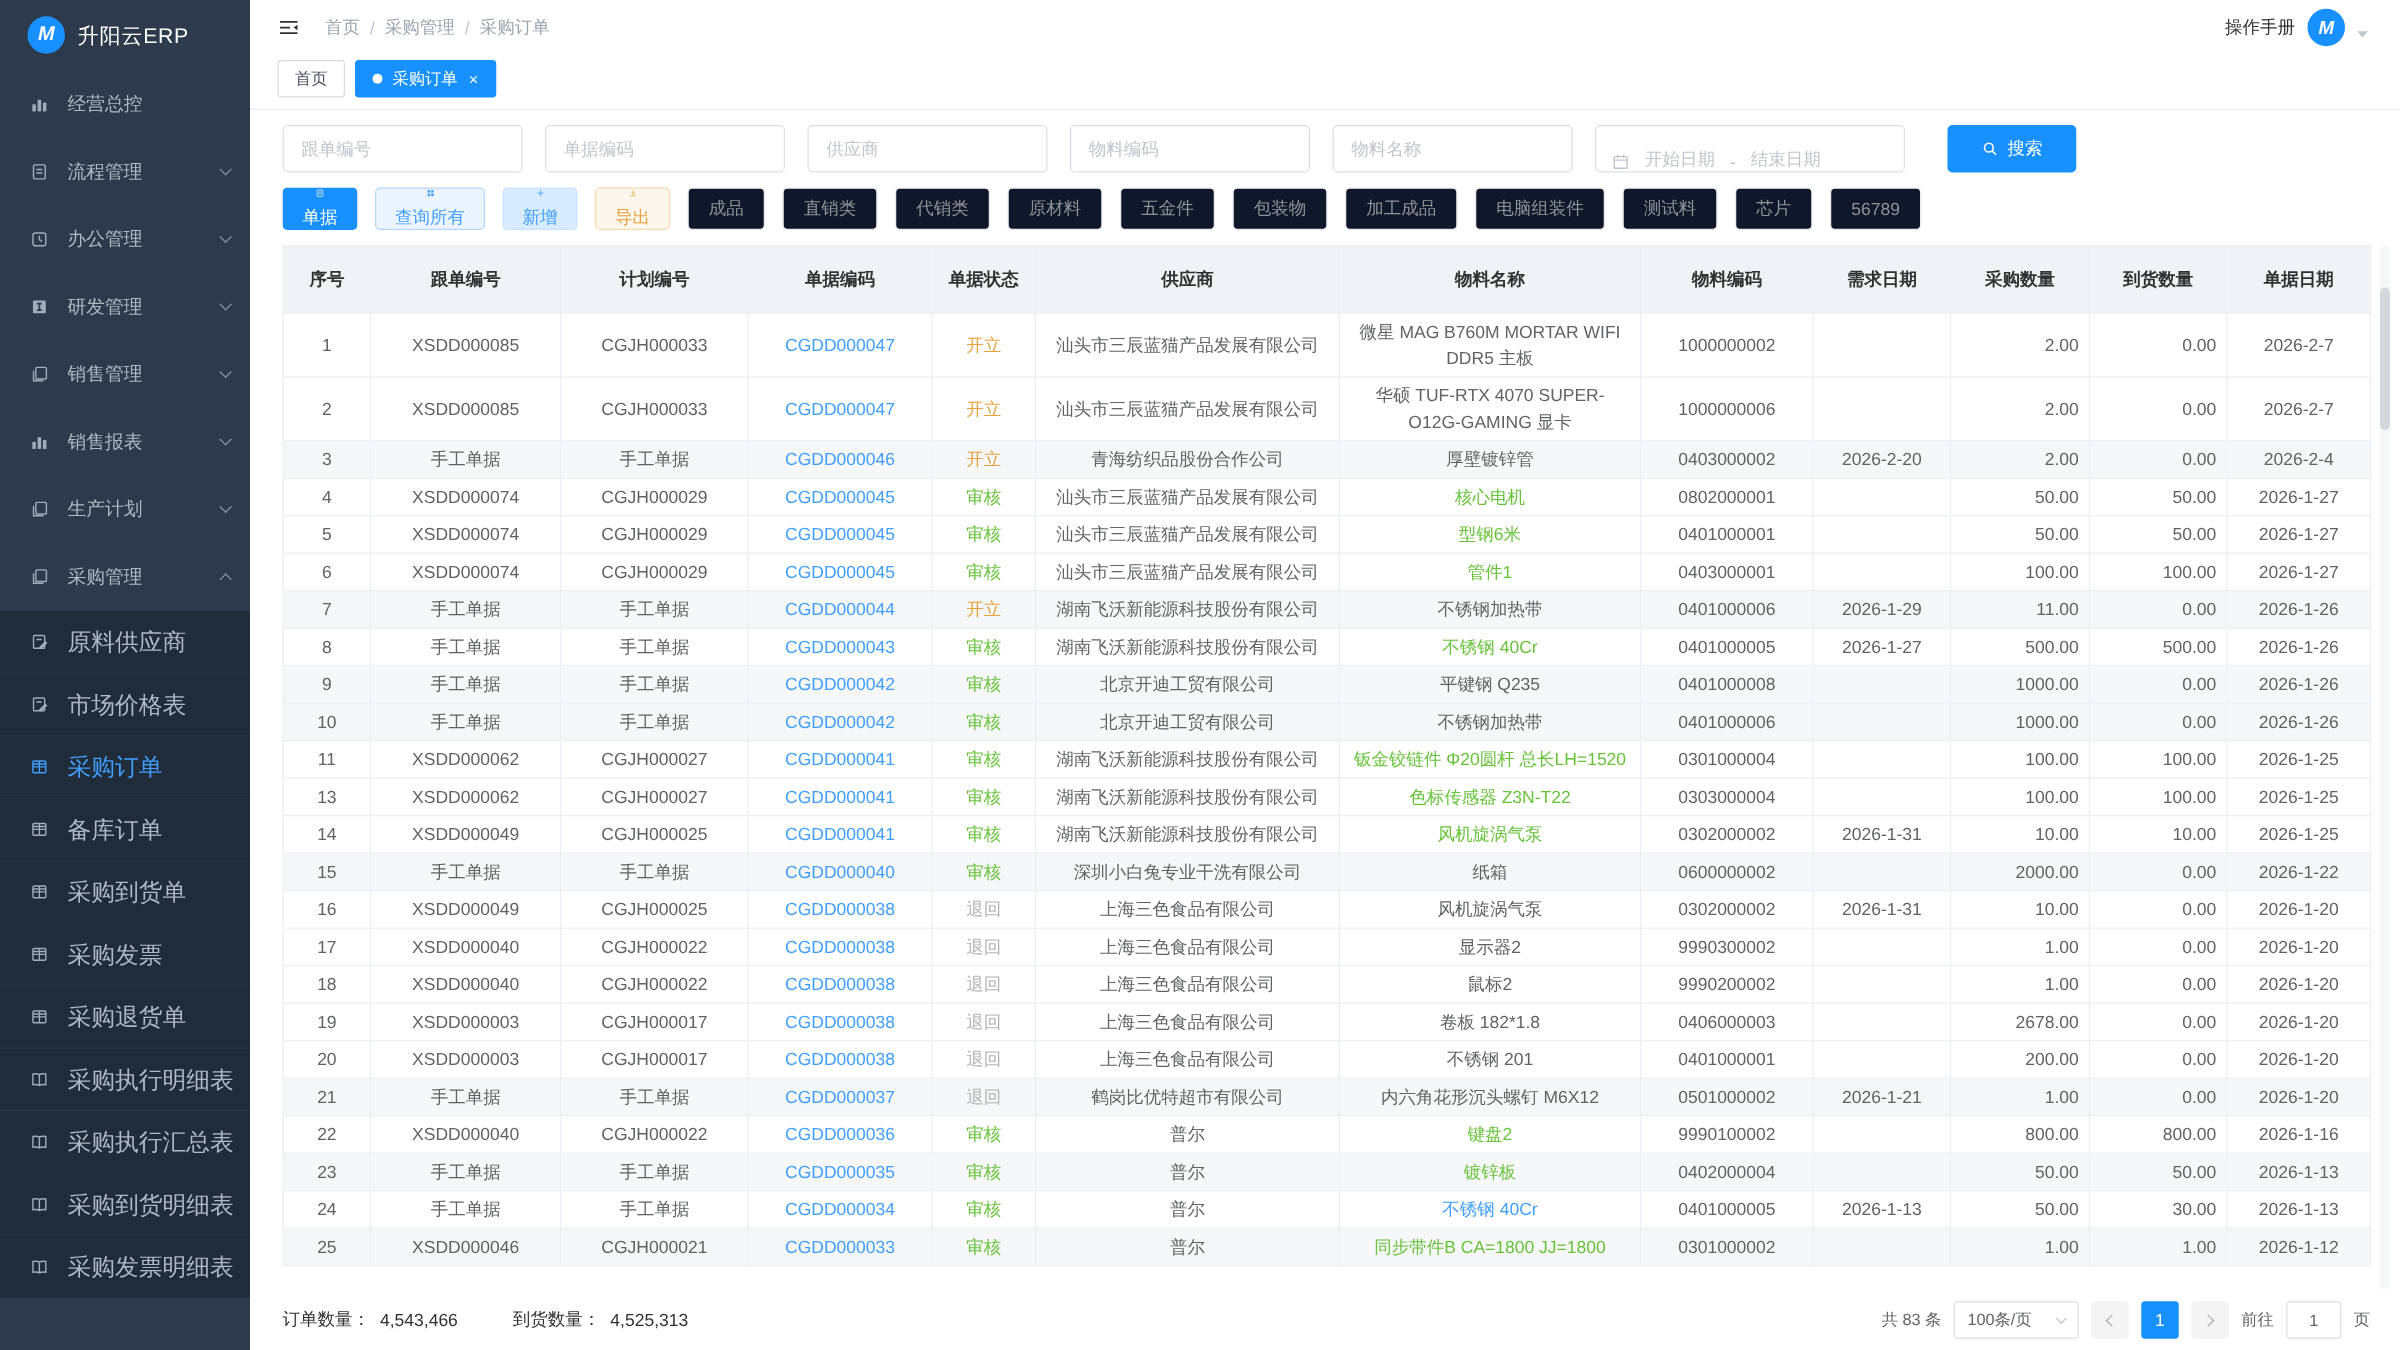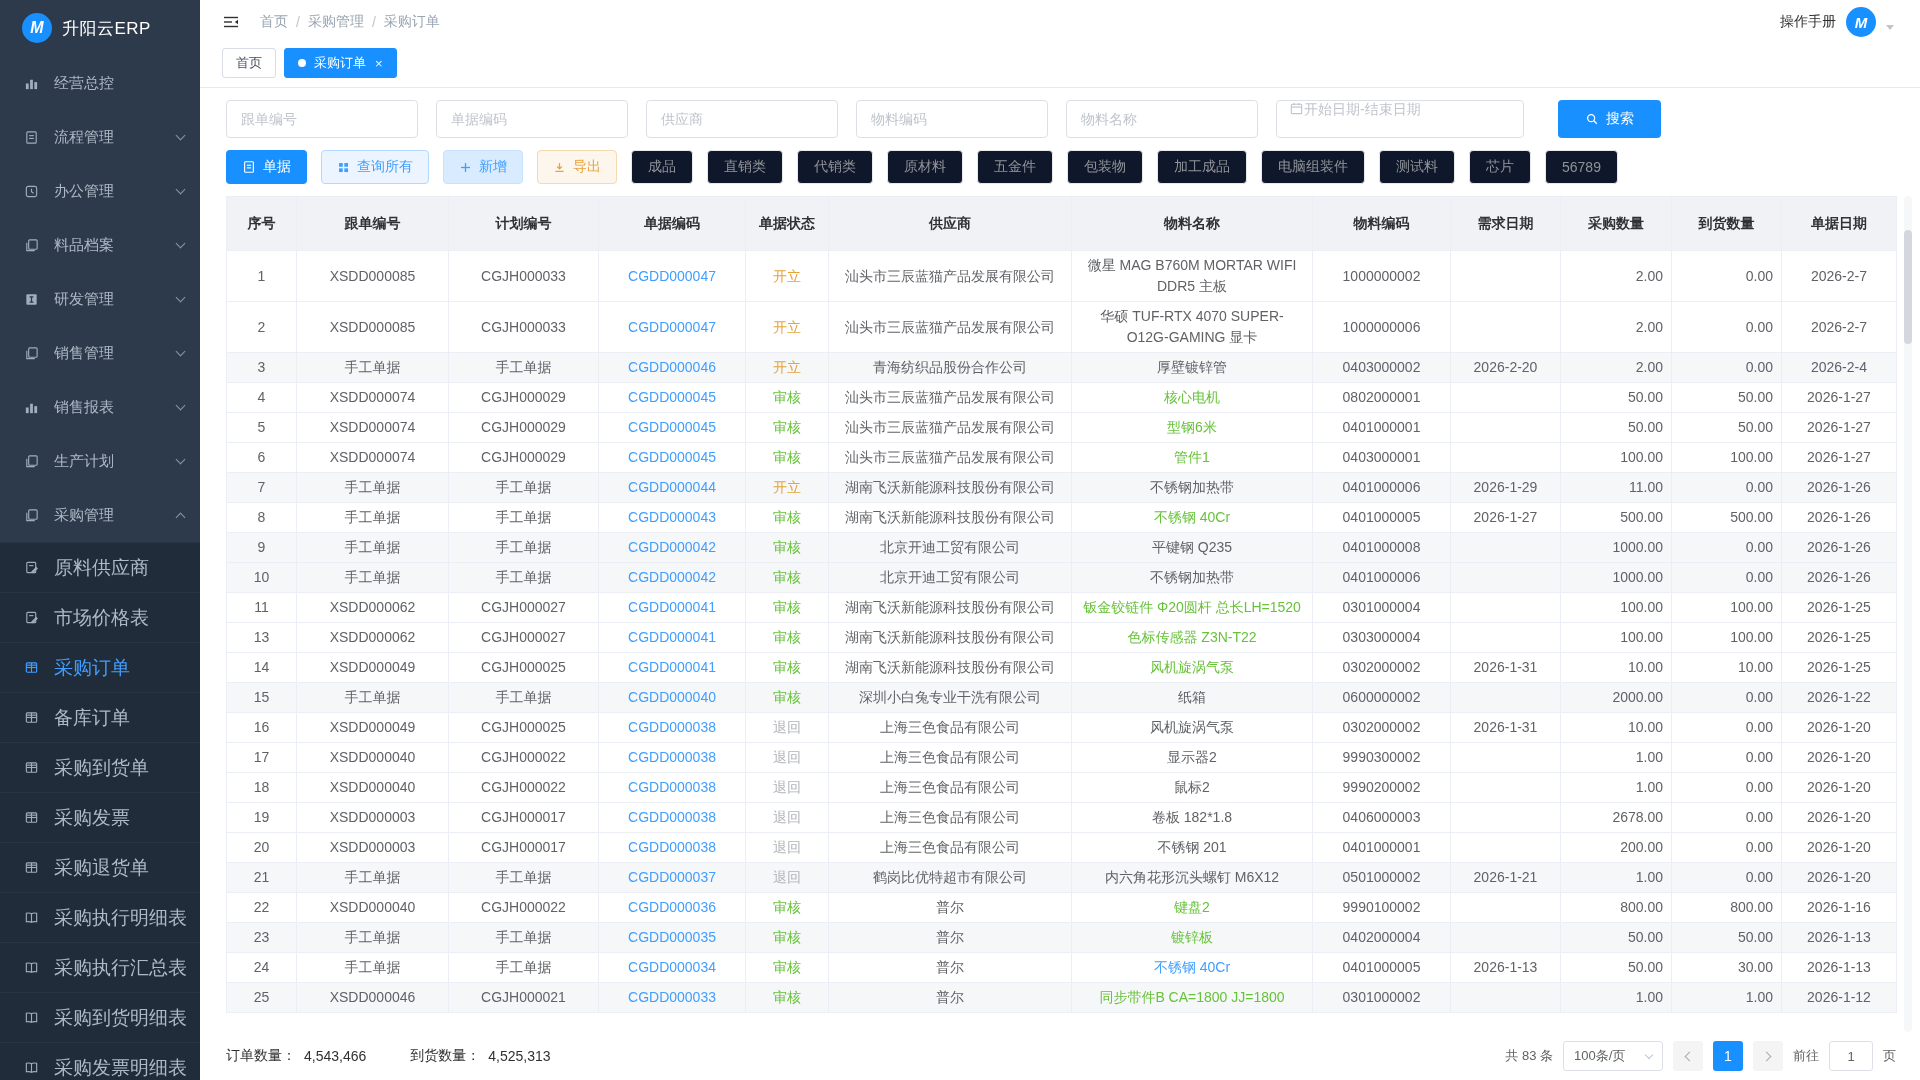--- a/index.html
+++ b/index.html
@@ -46,28 +46,28 @@
     border-radius:3px; font-size:13px; color:#495060; background:#fff; cursor:pointer; }
   .tab.active { background:var(--accent,#1890ff); border-color:var(--accent,#1890ff); color:#fff; }
   .tab .dot { width:8px; height:8px; border-radius:50%; background:#fff; margin-right:8px; }
   .tab .close { margin-left:9px; font-size:13px; opacity:.95; cursor:pointer; }
 
   .filters { display:flex; align-items:center; gap:18px; padding:12px 26px 0; }
   .f-input { width:192px; height:38px; border:1px solid #dcdfe6; border-radius:4px; padding:0 14px;
     font-size:14px; color:#606266; outline:none; }
   .f-input::placeholder { color:#c0c4cc; }
   .date-box { width:248px; height:38px; border:1px solid #dcdfe6; border-radius:4px; display:flex;
-    align-items:flex-start; padding:0 12px; color:#c0c4cc; font-size:14px; cursor:pointer; }
+    align-items:flex-end; padding:0 12px; gap:12px; color:#c0c4cc; font-size:14px; cursor:pointer; }
   .date-box .cal { color:#c0c4cc; display:flex; }
   .search-btn { height:38px; padding:0 27px; margin-left:16px; background:var(--accent,#1890ff); color:#fff;
     border:none; border-radius:4px; font-size:14px; display:flex; align-items:center; gap:7px; cursor:pointer; }
 
   .toolbar { display:flex; align-items:center; gap:14px; padding:12px 26px 0; }
   .btn { height:34px; border-radius:4px; font-size:14px; display:inline-flex; align-items:center; gap:7px;
-    padding:0 15px; border:1px solid transparent; cursor:pointer; background:#fff; }
+    padding:0 15px; border:1px solid transparent; cursor:pointer; background:#fff;flex-direction:column; }
   .btn-primary { background:var(--accent,#1890ff); color:#fff; }
   .btn-light { background:#ecf5ff; border-color:#b3d8ff; color:var(--link,#409eff); }
   .btn-lighter { background:#d9ecff; border-color:#c6e2ff; color:var(--link,#409eff); }
   .btn-warn { background:#fdf6ec; border-color:#f5dab1; color:var(--status_open,#e6a23c); }
   .chip { height:34px; padding:0 16px; background:#0f172a; border:1px solid #e9e9eb; color:#909399;
     border-radius:4px; font-size:14px; display:inline-flex; align-items:center; cursor:pointer; }
 
   .table-wrap { margin:12px 24px 0 26px; position:relative; flex:1; }
   table { border-collapse:collapse; table-layout:fixed; width:1670px; font-size:14px; color:#606266; }
   th,td { border:1px solid #ebeef5; text-align:center; padding:4px 8px; line-height:21px; overflow:hidden; }
@@ -133,30 +133,20 @@
           <span class="chev"></span>
         </div>
         <div class="side-item">
           <span class="mi">
             <svg width="15" height="15" viewBox="0 0 16 16" fill="none" stroke="currentColor" stroke-width="1.2">
               <rect x="2.5" y="2.5" width="11" height="11" rx="2"></rect>
               <path d="M8 5v3.2l2.2 1.6"></path>
             </svg>
           </span>
           <span class="milabel">办公管理</span>
-          <span class="chev"></span>
-        </div>
-        <div class="side-item">
-          <span class="mi">
-            <svg width="15" height="15" viewBox="0 0 16 16" fill="none" stroke="currentColor" stroke-width="1.2">
-              <rect x="5" y="2" width="9" height="10" rx="1"></rect>
-              <path d="M3 5v8.5h8.5"></path>
-            </svg>
-          </span>
-          <span class="milabel">料品档案</span>
           <span class="chev"></span>
         </div>
         <div class="side-item">
           <span class="mi">
             <svg width="15" height="15" viewBox="0 0 16 16">
               <rect x="2.5" y="2.5" width="11" height="11" rx="1" fill="currentColor"></rect>
               <g stroke="#2d3a4b" stroke-width="1.4">
                 <line x1="8" y1="5.2" x2="8" y2="10.8"></line>
                 <line x1="6" y1="5.2" x2="10" y2="5.2"></line>
                 <line x1="6" y1="10.8" x2="10" y2="10.8"></line>

